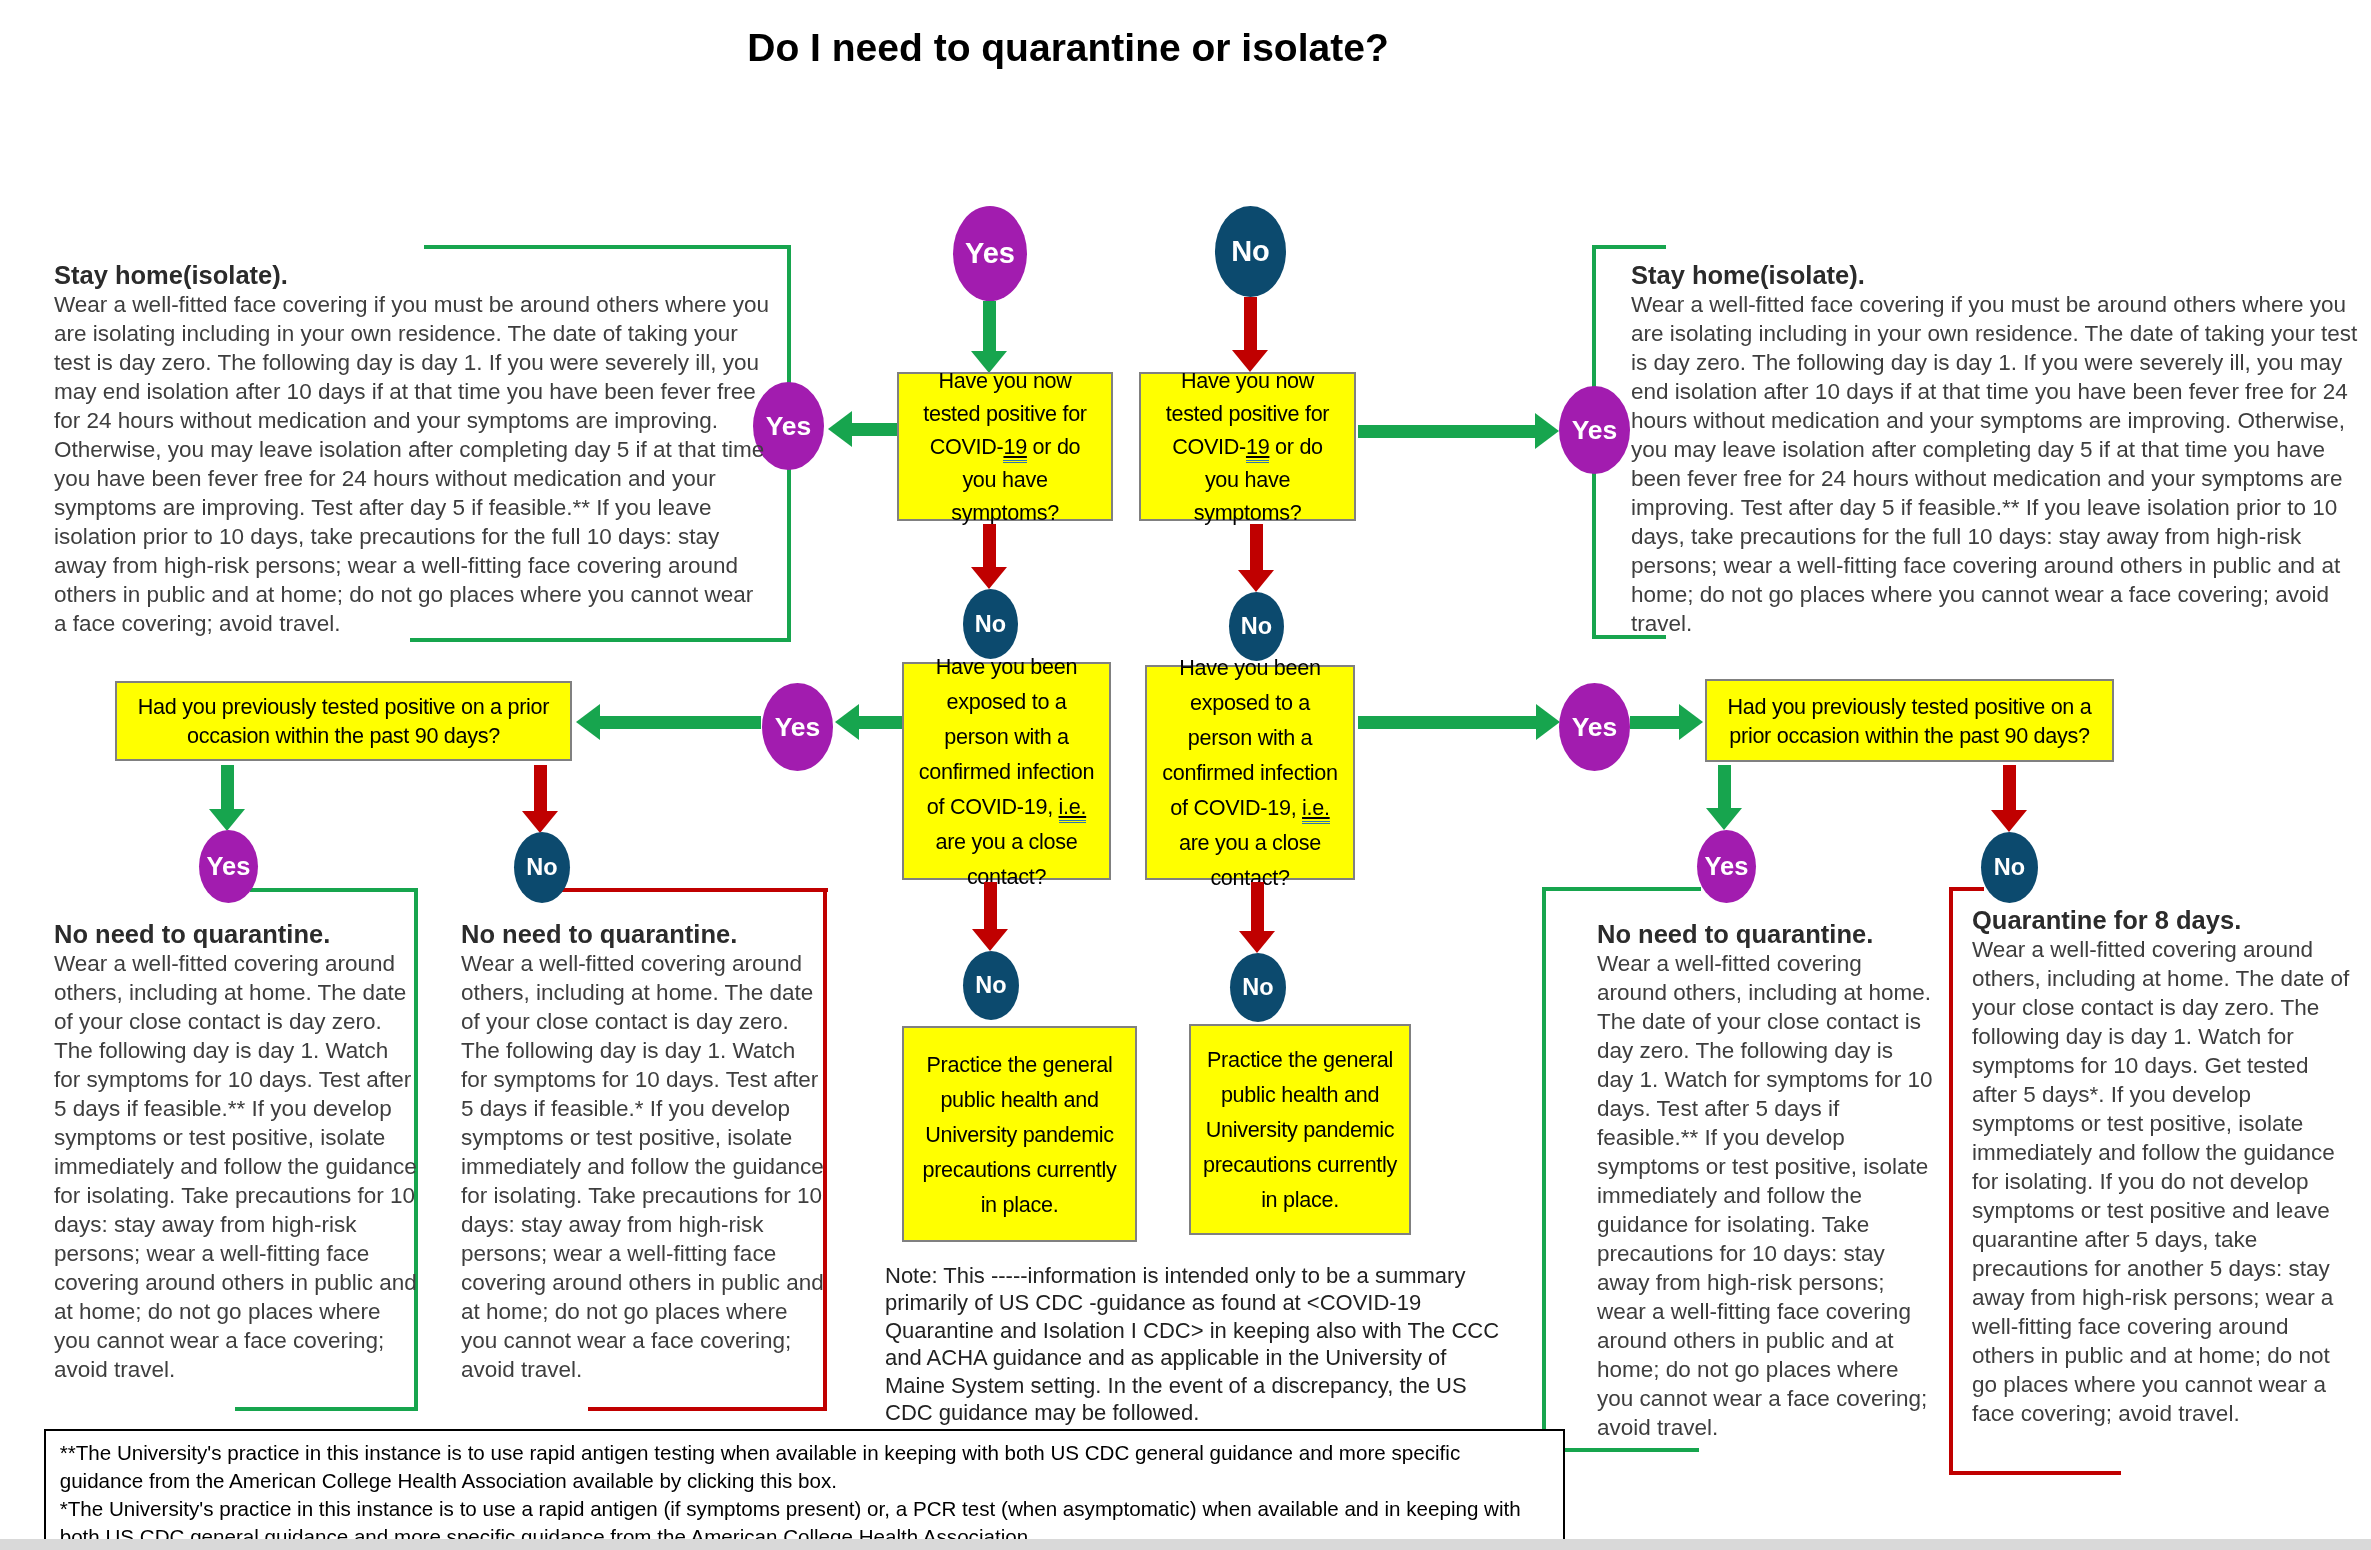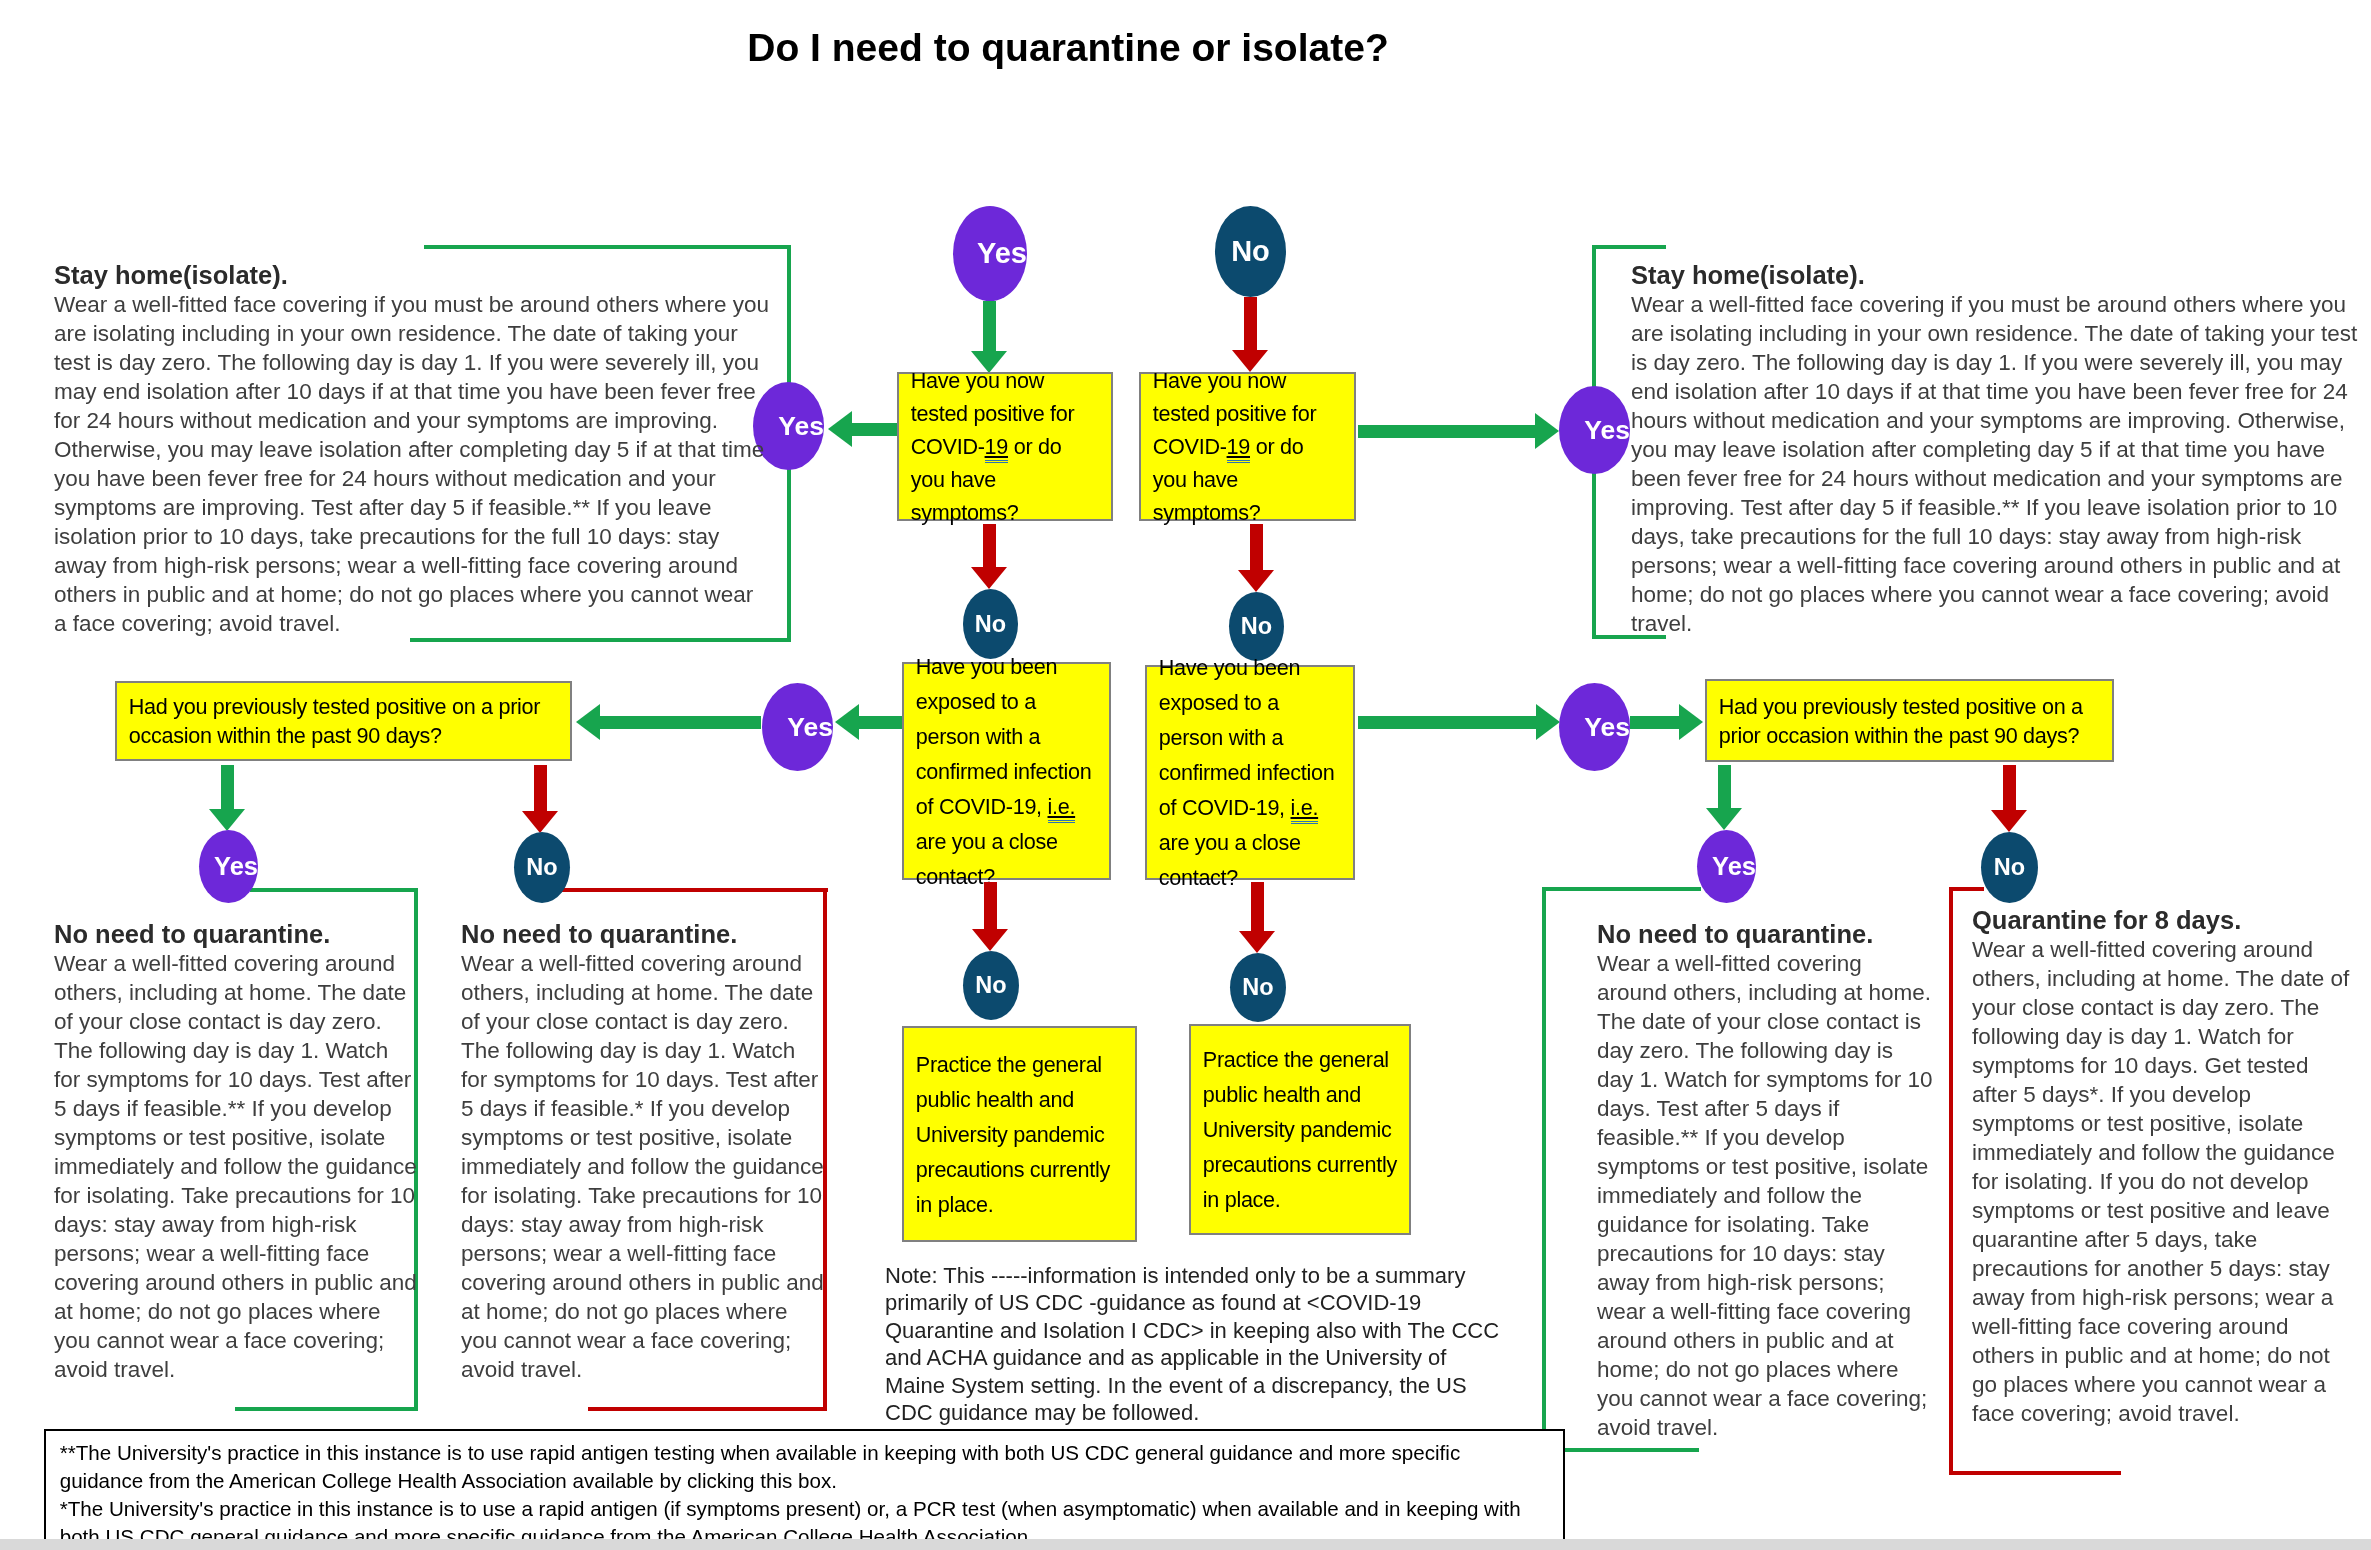--- a/index.html
+++ b/index.html
@@ -9,30 +9,30 @@
   .title{position:absolute;left:0;top:25.5px;width:2136px;text-align:center;
          font-size:39px;font-weight:bold;color:#000;}
   
   .banner{position:absolute;left:79px;top:120px;width:2214px;height:73px;box-sizing:border-box;
           background:#FFFF00;border:2.9px solid #1F4E79;display:flex;align-items:center;justify-content:center;
           font-size:27.4px;color:#000;white-space:nowrap;}
   .banner b{margin-right:5.9px;}
   
   .qbox{position:absolute;background:#FFFF00;border:2.9px solid #808080;box-sizing:border-box;
         display:flex;align-items:center;padding:7.8px 11.8px;font-size:21.6px;line-height:33px;
-        letter-spacing:-0.3px;color:#000;}
+        letter-spacing:-0.3px;color:#000;text-align:center;}
   .qbox.two{line-height:35px;}
   
   .tblock{position:absolute;color:#3e3e3e;}
   .th{font-weight:bold;font-size:25.5px;line-height:30px;color:#2b2b2b;}
   .tb{font-size:22.5px;line-height:29px;}
   
   .node{position:absolute;border-radius:50%;color:#fff;font-weight:bold;
         display:flex;align-items:center;justify-content:center;}
-  .node.green{background:#6d28d9;justify-content:flex-end;}
+  .node.green{background:#a21caf;}
   .node.red{background:#0c4a6e;}
   .node.lg{font-size:29px;} .node.md{font-size:26.5px;} .node.sm{font-size:23.5px;}
   
   .arrow{position:absolute;}
   .arrow.green{color:#17A54E;} .arrow.red{color:#C00000;}
   .arrow i{display:block;}
   .arrow.down .shaft{position:absolute;left:50%;margin-left:-6.9px;width:13.7px;top:0;bottom:21.6px;background:currentColor;}
   .arrow.down .head{position:absolute;left:50%;margin-left:-18.6px;bottom:0;width:0;height:0;
      border-left:18.6px solid transparent;border-right:18.6px solid transparent;border-top:22.5px solid currentColor;}
   .arrow.left .shaft{position:absolute;top:50%;margin-top:-6.9px;height:13.7px;left:23.5px;right:0;background:currentColor;}

